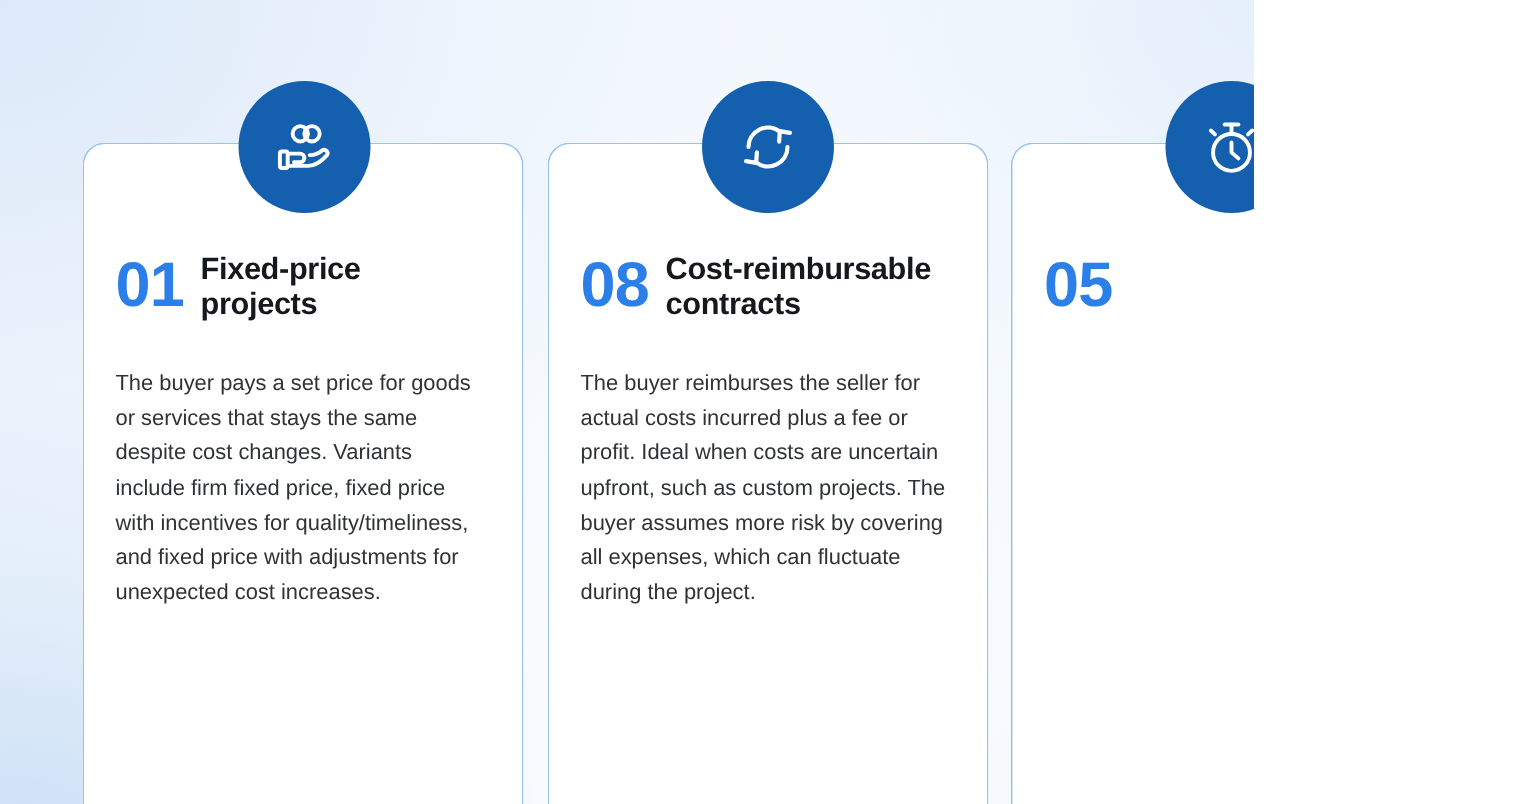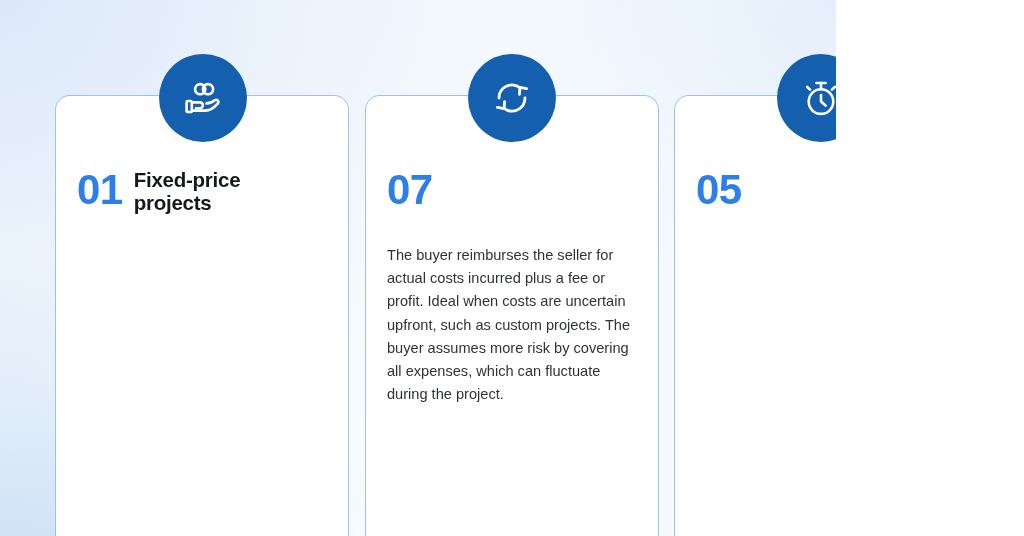--- a/index.html
+++ b/index.html
@@ -117,27 +117,29 @@
 <div class="stage">
 
   <div class="cards">
 
     <div class="card c1">
       <div class="card-inner">
         <div class="heading-row">
           <div class="num">01</div>
           <div class="title">Fixed-price projects</div>
         </div>
+        <div class="body-text">The buyer pays a set price for goods or services that stays the same despite cost changes. Variants include firm fixed price, fixed price with incentives for quality/timeliness, and fixed price with adjustments for unexpected cost increases.</div>
       </div>
     </div>
 
     <div class="card c2">
       <div class="card-inner">
         <div class="heading-row">
-          <div class="num">07</div>
+          <div class="num">08</div>
+          <div class="title">Cost-reimbursable contracts</div>
         </div>
         <div class="body-text">The buyer reimburses the seller for actual costs incurred plus a fee or profit. Ideal when costs are uncertain upfront, such as custom projects. The buyer assumes more risk by covering all expenses, which can fluctuate during the project.</div>
       </div>
     </div>
 
     <div class="card c3">
       <div class="card-inner">
         <div class="heading-row">
           <div class="num">05</div>
         </div>

